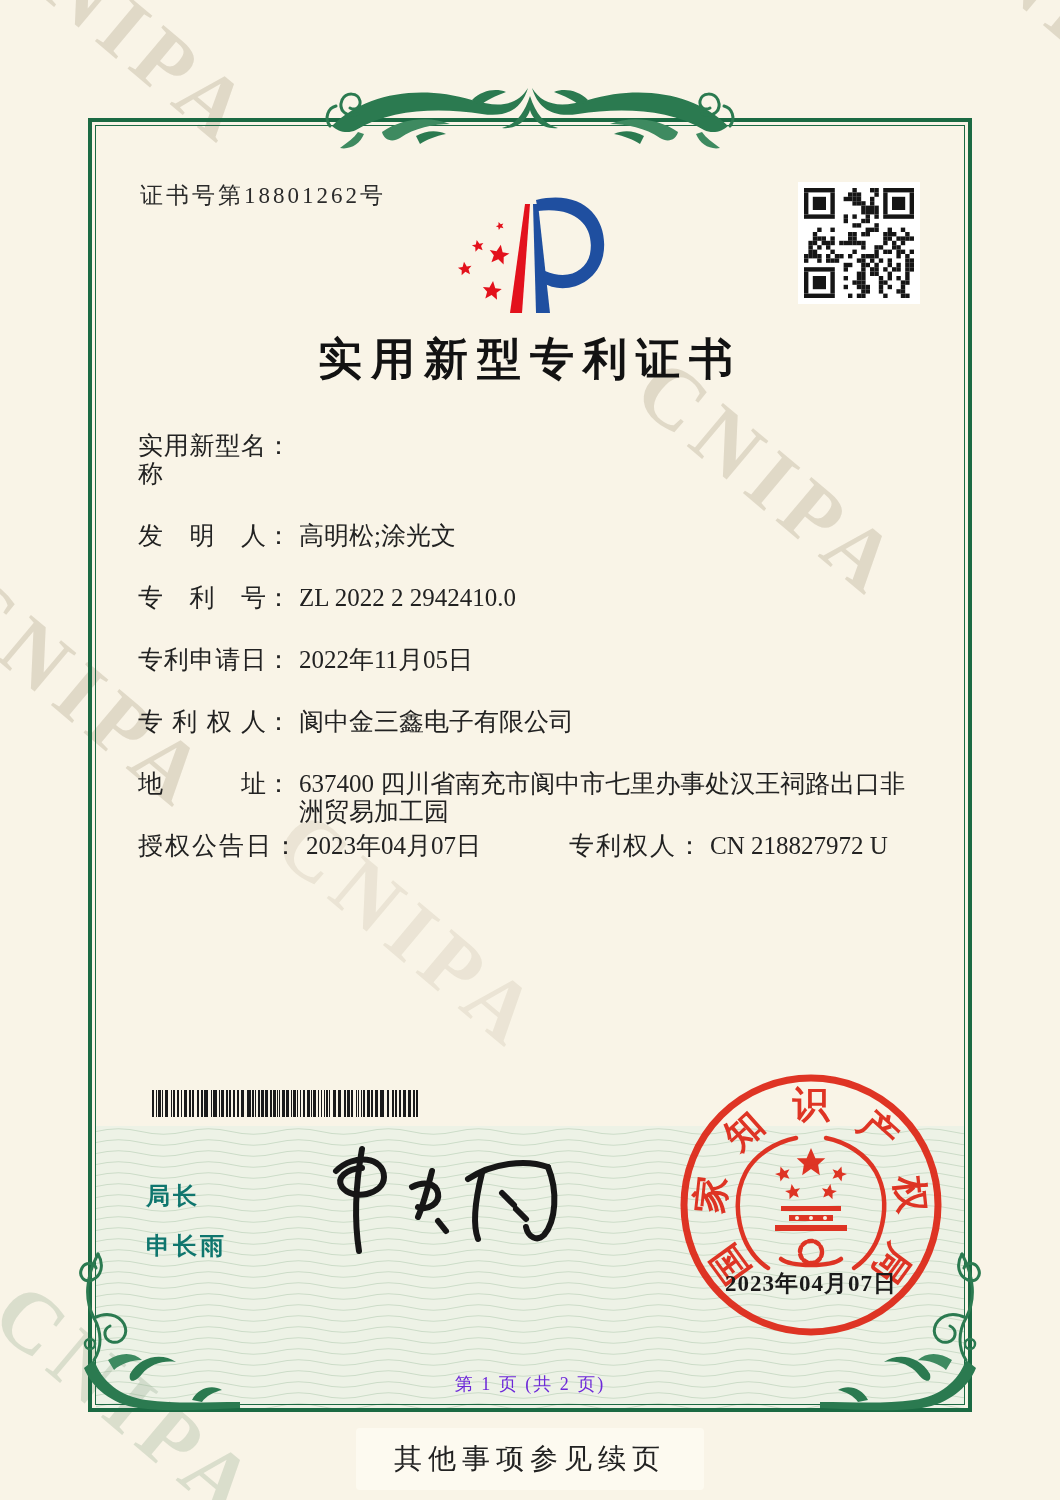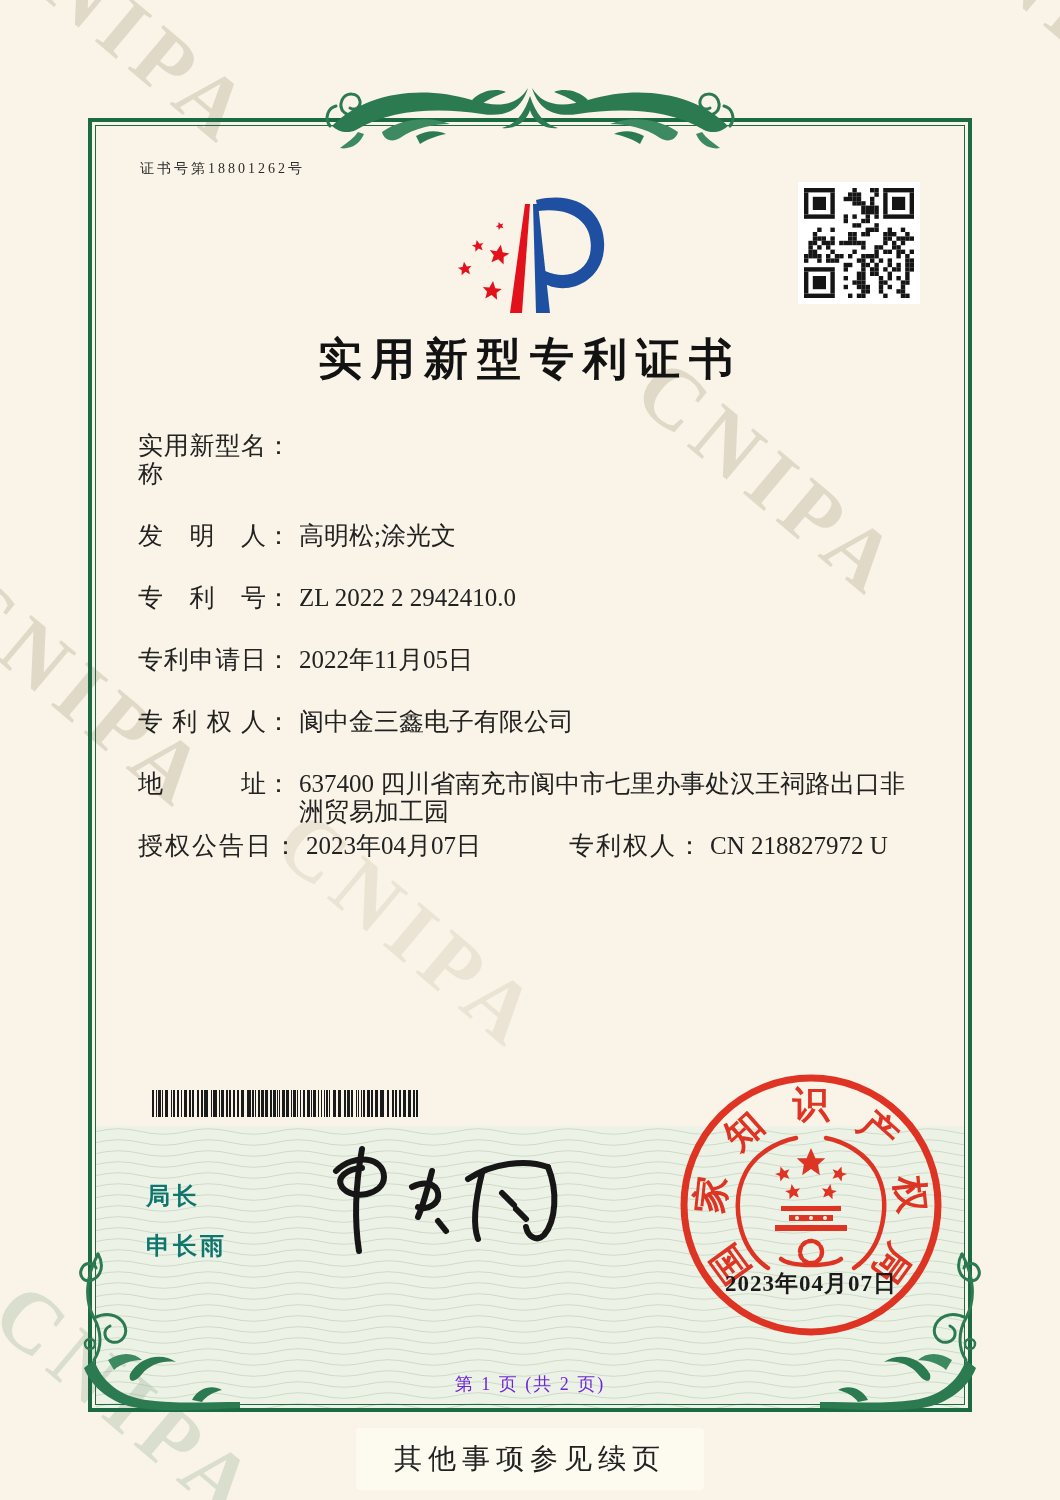--- a/index.html
+++ b/index.html
@@ -39,22 +39,22 @@
     z-index:1; overflow:hidden;
   }
   
   .ornament-top { position:absolute; left:320px; top:70px; z-index:4; }
   .corner { position:absolute; z-index:4; }
   .corner.bl { left:68px;  top:1248px; }
   .corner.br { right:68px; top:1248px; transform:scaleX(-1); }
   
   .content { position:absolute; inset:0; z-index:10; }
   .cert-no {
-    position:absolute; left:140px; top:160px;
-    font-size:14px; letter-spacing:3px; color:#2b2b2b;text-align:center;
+    position:absolute; left:140px; top:180px;
+    font-size:23px; letter-spacing:3px; color:#2b2b2b;text-align:center;
   }
   .logo { position:absolute; left:428px; top:176px; }
   .qr {
     position:absolute; left:798px; top:182px; width:122px; height:122px;
     background:#fff; padding:6px;
   }
   .title {
     position:absolute; left:0; right:0; top:330px;
     text-align:center; font-size:44px; font-weight:700;
     letter-spacing:9px; color:#121212;

